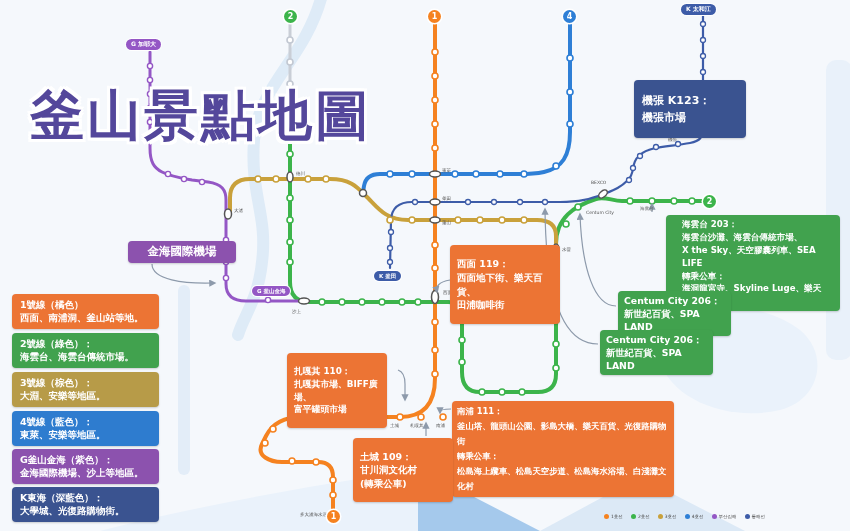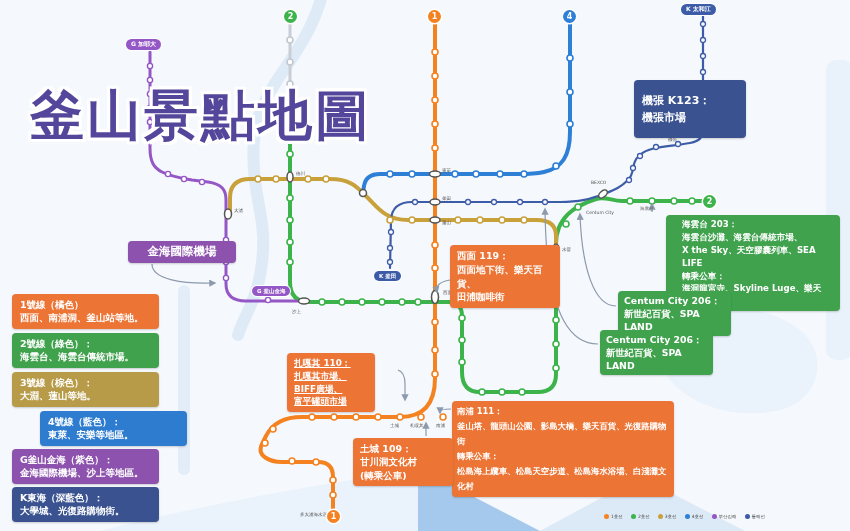--- a/index.html
+++ b/index.html
@@ -1,30 +1,30 @@
 <!DOCTYPE html>
 <html><head>
 <meta charset="utf-8">
 <style>
   html,body{margin:0;padding:0;}
   body{font-family:"DejaVu Sans","Liberation Sans",sans-serif;}
   #stage{position:relative;width:850px;height:531px;background:#F5F8FC;overflow:hidden;}
   #map-svg{position:absolute;left:0;top:0;}
   #page-title{position:absolute;left:30px;top:40px;font-size:54px;font-weight:900;color:#54479B;letter-spacing:3px;white-space:nowrap;
     text-shadow:-3px -3px 0 #fff,3px -3px 0 #fff,-3px 3px 0 #fff,3px 3px 0 #fff,0 -3px 0 #fff,0 3px 0 #fff,-3px 0 0 #fff,3px 0 0 #fff;margin-top:40px;}
-  .callout{position:absolute;color:#fff;font-weight:bold;border-radius:4px;white-space:pre-line;line-height:1.35;padding:4px 7px;
+  .callout{position:absolute;color:#fff;font-weight:bold;border-radius:4px;white-space:pre-line;line-height:1.35;padding:12px 7px;
     box-sizing:border-box;box-shadow:0 1px 2px rgba(0,0,0,.18);}
   .orange{background:#EC7434;} .green{background:#41A24E;} .navy{background:#3A5390;} .purple{background:#8C52AE;}
   #box-airport{left:128px;top:241px;width:108px;height:22px;font-size:11.5px;text-align:center;padding:4px 0;line-height:1.2;}
   #box-gijang{left:634px;top:80px;width:112px;font-size:11px;line-height:1.55;padding:12px 8px;}
   #box-seomyeon{left:450px;top:245px;width:110px;font-size:9.5px;line-height:1.45;}
   #box-haeundae{left:666px;top:215px;width:174px;font-size:8.6px;line-height:1.5;padding:3px 16px;}
   #box-centum1{left:618px;top:291px;width:113px;font-size:9.3px;line-height:1.4;padding:3px 6px;}
   #box-centum2{left:600px;top:330px;width:113px;font-size:9.3px;line-height:1.4;padding:3px 6px;}
-  #box-jagalchi{left:287px;top:353px;width:88px;font-size:8.8px;line-height:1.45;text-decoration:underline;}
+  #box-jagalchi{left:287px;top:353px;width:100px;font-size:8.8px;line-height:1.45;}
   #box-nampo{left:452px;top:401px;width:222px;font-size:8.4px;line-height:1.78;padding:3px 5px;}
   #box-toseong{left:353px;top:438px;width:100px;font-size:9.5px;line-height:1.4;}
   .info-box{position:absolute;left:12px;width:147px;color:#fff;font-weight:bold;font-size:9.5px;line-height:1.4;padding:4px 8px;
     border-radius:4px;white-space:pre-line;box-sizing:border-box;box-shadow:0 1px 2px rgba(0,0,0,.18);}
   .badge-circle{position:absolute;width:13px;height:13px;border-radius:50%;color:#fff;font-size:8px;font-weight:bold;
     display:flex;align-items:center;justify-content:center;box-shadow:0 0 0 1.5px #fff;}
   .badge-pill{position:absolute;height:11px;border-radius:6px;color:#fff;font-size:6px;font-weight:bold;
     display:flex;align-items:center;justify-content:center;padding:0 5px;white-space:nowrap;box-shadow:0 0 0 1px #fff;}
   #legend{position:absolute;left:604px;top:514px;display:flex;gap:8px;align-items:center;}
   .leg{display:flex;align-items:center;gap:2px;font-size:4.5px;color:#444;}
@@ -250,22 +250,22 @@
   <div class="badge-pill" style="left:374px;top:271px;background:#3D5CA8;height:10px;font-size:5.5px;">K 釜田</div>
 
   <div id="page-title">釜山景點地圖</div>
 
   <div id="info-col">
       <div class="info-box" style="top: 294px; background: rgb(236, 116, 52);">1號線（橘色）
 西面、南浦洞、釜山站等地。</div>
       <div class="info-box" style="top: 333px; background: rgb(65, 162, 78);">2號線（綠色）：
 海雲台、海雲台傳統市場。</div>
       <div class="info-box" style="top: 372px; background: rgb(183, 155, 72);">3號線（棕色）：
-大淵、蓮山等地。</div>
-      <div class="info-box" style="top: 411px; background: rgb(46, 124, 207); margin-left: 28px;">4號線（藍色）：
+大淵、安樂等地區。</div>
+      <div class="info-box" style="top: 411px; background: rgb(46, 124, 207);">4號線（藍色）：
 東萊、安樂等地區。</div>
       <div class="info-box" style="top: 449px; background: rgb(140, 82, 174);">G釜山金海（紫色）：
 金海國際機場、沙上等地區。</div>
       <div class="info-box" style="top: 487px; background: rgb(58, 83, 144);">K東海（深藍色）：
 大學城、光復路購物街。</div>
     </div>
 
   <div class="callout purple" id="box-airport">金海國際機場</div>
   <div class="callout navy" id="box-gijang">機張 K123：
 機張市場</div>

